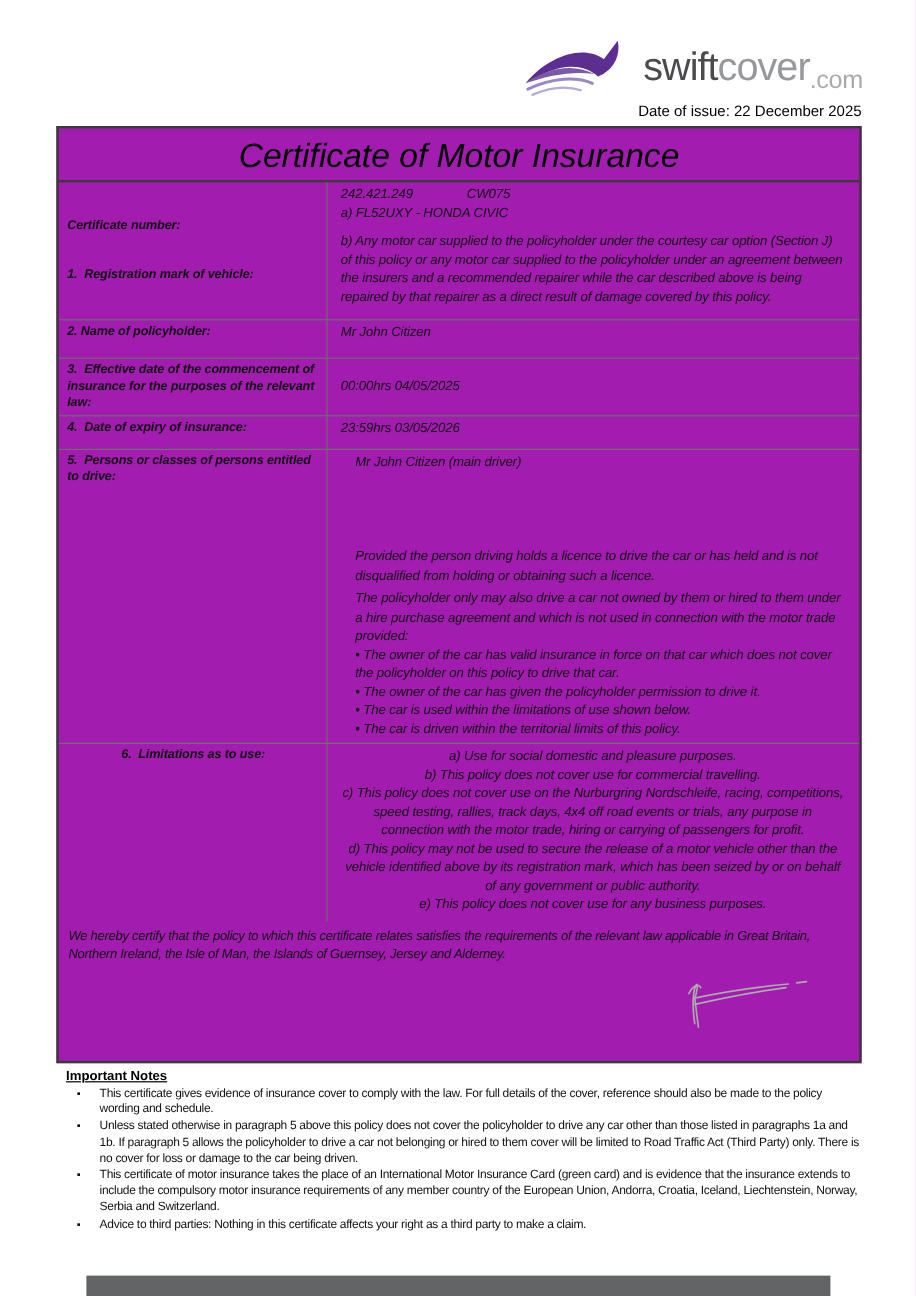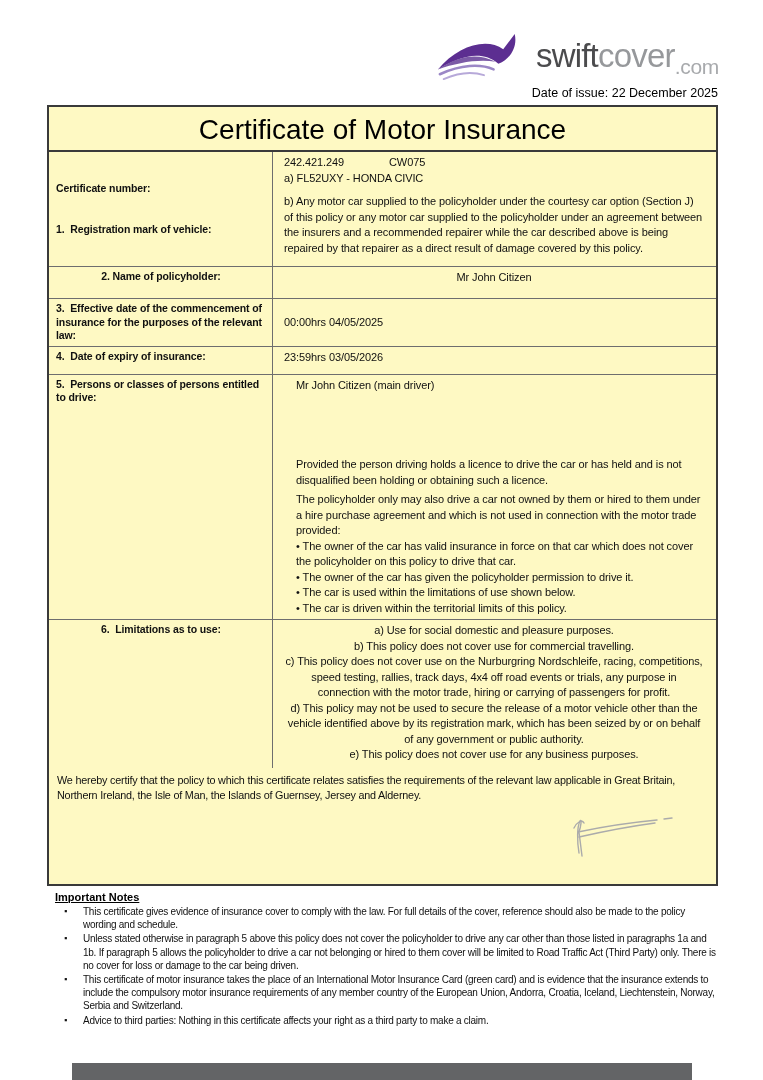--- a/index.html
+++ b/index.html
@@ -13,37 +13,37 @@
   .logo { position:absolute; top:30px; right:44px; display:flex; align-items:center; }
   .logo svg { width:96px; height:52px; margin-right:4px; }
   .logo-swift { font-size:33px; color:#4b4b4d; letter-spacing:-0.8px; }
   .logo-cover { font-size:33px; color:#96989b; letter-spacing:-0.8px; }
   .logo-com   { font-size:21px; color:#a8aaad; letter-spacing:-0.3px; align-self:flex-end; padding-bottom:3px; }
   .issue-date { position:absolute; top:86px; right:45px; font-size:12.5px; color:#000; }
 
   
   .cert-box {
     position:absolute; left:47px; top:105px; width:671px; height:781px;
-    border:2px solid #3a3a3a; background:#fef9c3;
+    border:2px solid #3a3a3a; background:#a21caf;font-style:italic;
   }
   .cert-title {
     height:45px; line-height:45px; text-align:center;
     font-size:28px; font-weight:400; color:#000;
     border-bottom:2px solid #3a3a3a;
   }
   .row { display:grid; grid-template-columns:224px 1fr; border-bottom:1px solid #6e6e6e; }
   .row.no-bottom { border-bottom:none;text-align:center; }
   .label-cell {
     border-right:1px solid #6e6e6e; padding:3px 6px 3px 7px;
     font-size:10.5px; font-weight:bold; line-height:13.5px;
     letter-spacing:-0.1px; white-space:pre-wrap;
   }
   .value-cell { padding:3px 12px 3px 11px; font-size:11px; line-height:15.5px; letter-spacing:-0.1px; }
   .r1 { min-height:112px; }
-  .r2 { min-height:32px;text-align:center; }
+  .r2 { min-height:32px; }
   .r3 { min-height:43px; }
   .r4 { min-height:28px; }
   .r5 { min-height:242px;gap:12px; }
   .r6 { min-height:148px; }
   .vcenter { align-self:center; padding-top:0; padding-bottom:0; }
   .cert-num { display:inline-block; min-width:105px; }
   .para-b { margin-top:8px; }
   .proviso1 { margin-top:64px; }
   .proviso2 { margin-top:4px; }
   .bullet::before { content:"\2022  "; }
@@ -113,21 +113,21 @@
 
     <div class="row r4">
       <div class="label-cell">4.  Date of expiry of insurance:</div>
       <div class="value-cell">23:59hrs 03/05/2026</div>
     </div>
 
     <div class="row r5">
       <div class="label-cell">5.  Persons or classes of persons entitled to drive:</div>
       <div class="value-cell">
         <div>Mr John Citizen (main driver)</div>
-        <p class="proviso1">Provided the person driving holds a licence to drive the car or has held and is not disqualified been holding or obtaining such a licence.</p>
+        <p class="proviso1">Provided the person driving holds a licence to drive the car or has held and is not disqualified from holding or obtaining such a licence.</p>
         <p class="proviso2">The policyholder only may also drive a car not owned by them or hired to them under a hire purchase agreement and which is not used in connection with the motor trade provided:</p>
         <p class="bullet">The owner of the car has valid insurance in force on that car which does not cover the policyholder on this policy to drive that car.</p>
         <p class="bullet">The owner of the car has given the policyholder permission to drive it.</p>
         <p class="bullet">The car is used within the limitations of use shown below.</p>
         <p class="bullet">The car is driven within the territorial limits of this policy.</p>
       </div>
     </div>
 
     <div class="row r6 no-bottom">
       <div class="label-cell">6.  Limitations as to use:</div>

